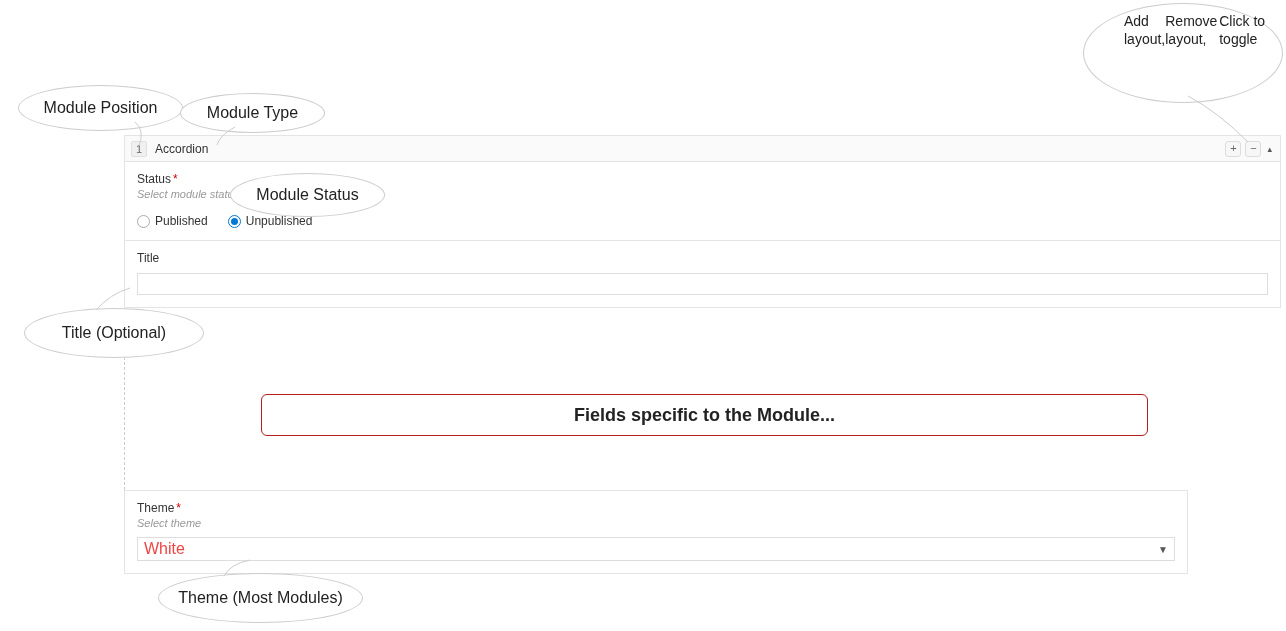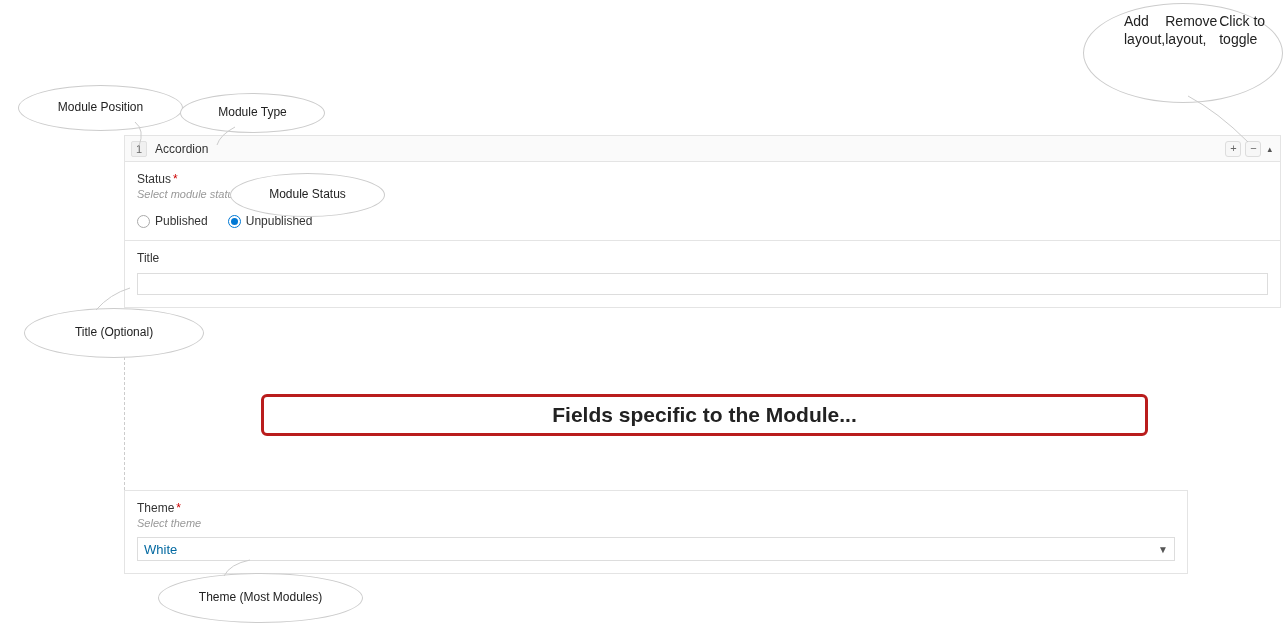--- a/index.html
+++ b/index.html
@@ -122,27 +122,27 @@
     margin-top: 8px;
     padding: 2px 6px;
     font-size: 12px;
   }
   .fields-placeholder {
     position: absolute;
     left: 261px;
     top: 394px;
     width: 887px;
     height: 42px;
-    border: 3px solid #b91c1c;
+    border: 1px solid #b91c1c;
     border-radius: 6px;
     display: flex;
     align-items: center;
     justify-content: center;
     font-weight: bold;
-    font-size: 21px;
+    font-size: 18px;
     color: #222;
   }
   .dashed-line {
     position: absolute;
     left: 124px;
     top: 327px;
     width: 0;
     height: 163px;
     border-left: 1px dashed #ccc;
   }
@@ -158,37 +158,37 @@
     margin-top: 8px;
     height: 24px;
     border: 1px solid #ddd;
     background: #fff;
     display: flex;
     align-items: center;
     padding: 0 6px;
     position: relative;
     cursor: pointer;
   }
-  .select-wrap .value { font-size: 13px; color: #0369a1; }
+  .select-wrap .value { font-size: 16px; color: #ef4444; }
   .select-wrap .caret {
     margin-left: auto;
     font-size: 10px;
     color: #555;
   }
   
   .bubble {
     position: absolute;
     border: 1px solid #ccc;
     border-radius: 50%;
     background: #fff;
     display: flex;
     align-items: center;
     justify-content: center;
     text-align: center;
-    font-size: 12px;
+    font-size: 16px;
     color: #222;
     padding: 8px 14px;
     font-weight: 500;
     line-height: 1.3;
   }
 </style>
 </head>
 <body>
 
 <div class="frame">

